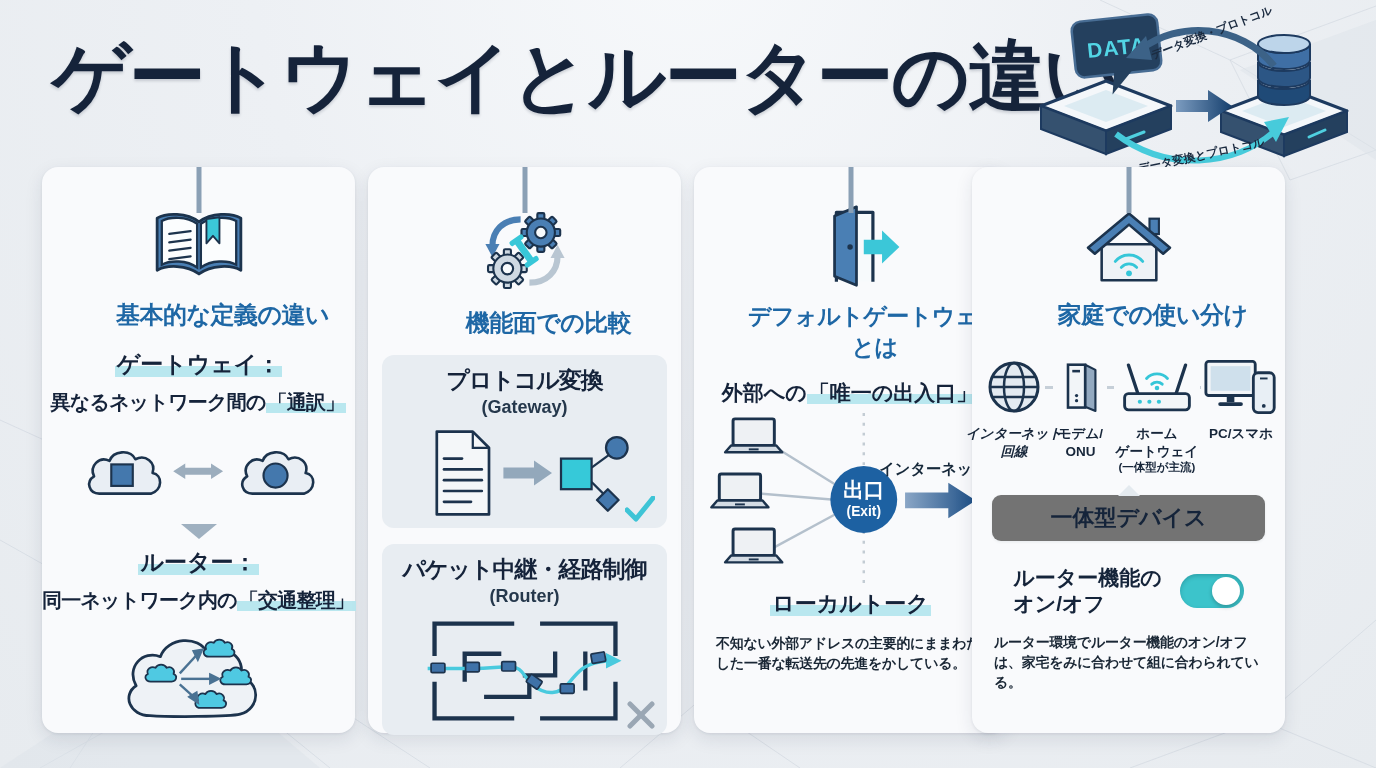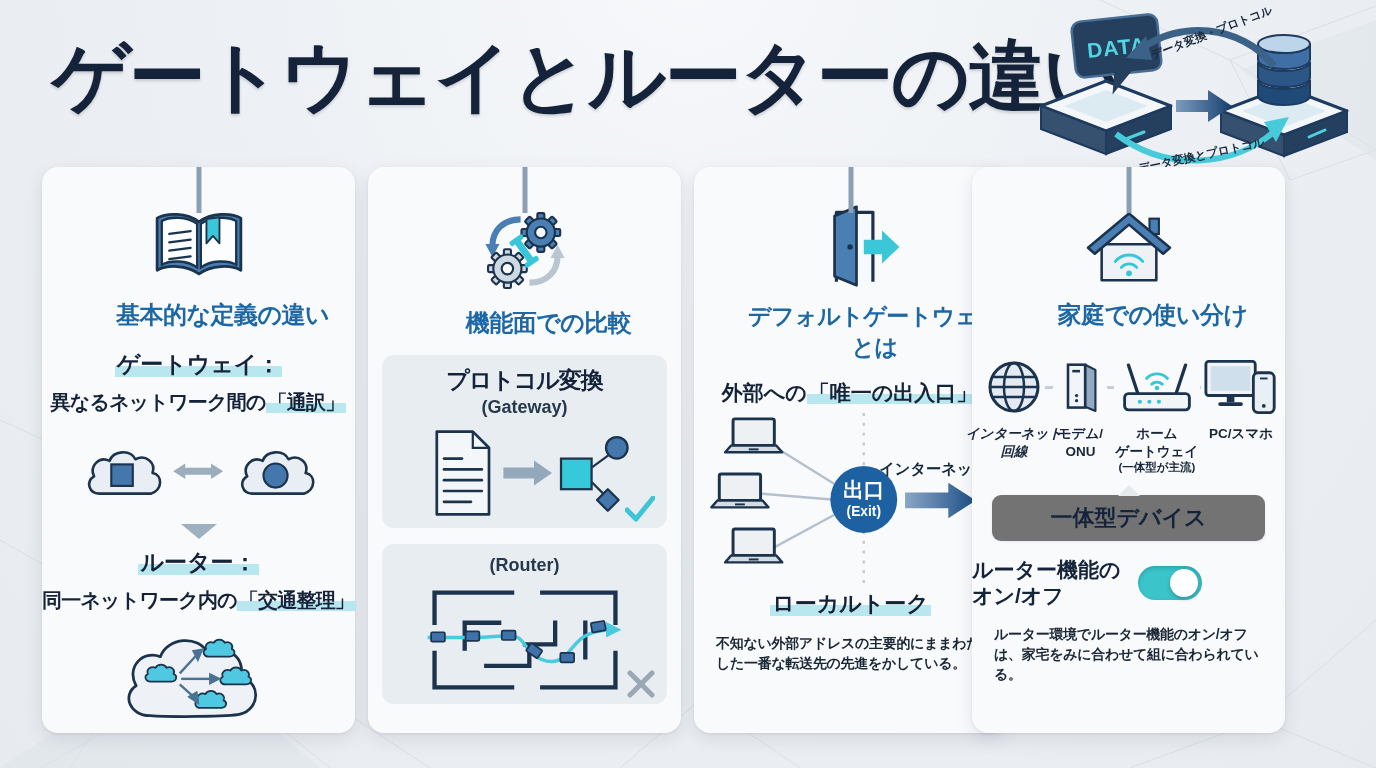--- a/index.html
+++ b/index.html
@@ -75,21 +75,21 @@
     position:relative; margin:20px 20px 0; background:#737373; border-radius:9px;
     text-align:center; font-size:22px; font-weight:800; color:#15243a; padding:8px 0;
     box-shadow:0 1px 3px rgba(30,45,70,.08);
   }
   .callout::before {
     content:""; position:absolute; top:-10px; left:50%; transform:translateX(-50%);
     border-left:11px solid transparent; border-right:11px solid transparent;
     border-bottom:11px solid #e4eaef;
   }
 
-  .toggle-row { display:flex; justify-content:flex-start; align-items:center; gap:18px; margin-top:16px; }
+  .toggle-row { display:flex; justify-content:center; align-items:center; gap:18px; margin-top:24px; }
   .toggle-label { font-size:21px; font-weight:800; color:#15243a; line-height:1.25; }
   .toggle-label span { display:block; }
   .switch { width:64px; height:34px; border-radius:17px; background:#3cc4cb;
     position:relative; box-shadow:inset 0 2px 4px rgba(0,60,70,.25); cursor:pointer; }
   .knob { position:absolute; top:3px; right:4px; width:28px; height:28px; border-radius:50%;
     background:#fff; box-shadow:0 2px 4px rgba(0,0,0,.25); }
 </style>
 </head>
 <body>
 
@@ -280,20 +280,21 @@
       <rect x="160" y="36" width="34" height="34" fill="#36c9d9" stroke="#1c334d" stroke-width="2.5"></rect>
       <circle cx="222" cy="24" r="12" fill="#4478ad" stroke="#1c334d" stroke-width="2.5"></circle>
       <polygon points="212,70 224,82 212,94 200,82" fill="#4478ad" stroke="#1c334d" stroke-width="2.5" stroke-linejoin="round"></polygon>
     </svg>
     <svg class="mark" width="30" height="26" viewBox="0 0 30 26">
       <polyline points="2,14 11,23 28,2" fill="none" stroke="#3ec4d6" stroke-width="5" stroke-linecap="round" stroke-linejoin="round"></polyline>
     </svg>
   </div>
 
   <div class="sub">
+    <div class="sub-title">パケット中継・経路制御</div>
     <div class="sub-sub">(Router)</div>
     <svg class="inner" width="212" height="112" viewBox="0 0 230 130">
       <g stroke="#1c334d" stroke-width="5" fill="none" stroke-linecap="square">
         <path d="M10 45 V10 H100 M135 10 H220 V45 M220 80 V120 H135 M100 120 H10 V80"></path>
         <path d="M45 45 H85 M45 45 V75 M150 45 V70 H115 M70 95 H120 M185 45 V85 M120 95 V75"></path>
       </g>
       <path d="M2 62 H55 C75 62 82 60 96 60 C114 60 112 72 125 82 C140 94 155 92 165 80 C175 68 182 58 200 55 L212 53" fill="none" stroke="#49cade" stroke-width="4"></path>
       <polygon points="209,44 227,53 209,62" fill="#49cade"></polygon>
       <g fill="#3f72a8" stroke="#1c334d" stroke-width="2">
         <rect x="6" y="56" width="16" height="11" rx="1.5"></rect>

